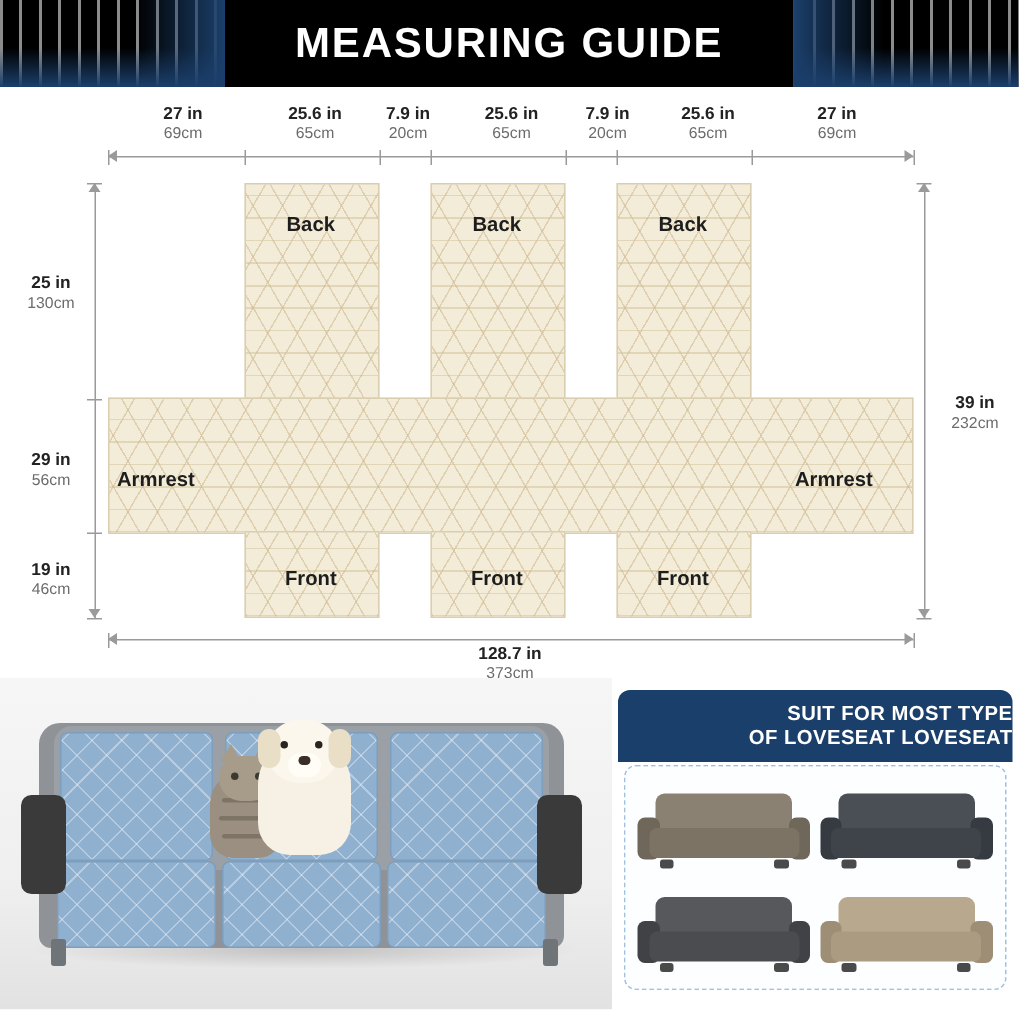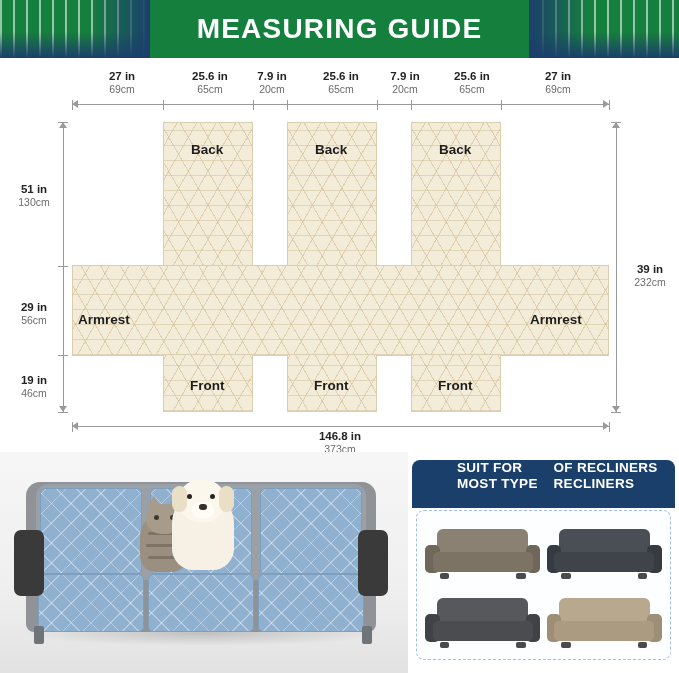--- a/index.html
+++ b/index.html
@@ -8,21 +8,21 @@
     width:679px; height:673px;
     font-family:"Liberation Sans", sans-serif;
     background:#ffffff;
     overflow:hidden;
     position:relative;
   }
 
   
   .header {
     position:absolute; left:0; top:0; width:679px; height:58px;
-    background:#15803d;
+    background:#000000;
     display:flex; align-items:center; justify-content:center;
   }
   .header-title {
     color:#ffffff;
     font-size:28px;
     font-weight:bold;
     letter-spacing:1.2px;
   }
   .ruler {
     position:absolute; top:0; height:58px; width:150px;
@@ -156,21 +156,21 @@
 
   
   .suit-panel {
     position:absolute; left:412px; top:460px; width:263px; height:204px;
     background:#ffffff;
     border-radius:8px;
   }
   .suit-head {
     position:absolute; left:0; top:0; width:263px; height:48px;
     background:#1b3f6b; border-radius:8px 8px 0 0;
-    display:flex; flex-direction:row; align-items:flex-start; justify-content:center;padding-left:45px;
+    display:flex; flex-direction:column; align-items:flex-end; justify-content:center;padding-left:45px;
   }
   .suit-head span { color:#fff; font-size:13.5px; font-weight:bold; letter-spacing:0.3px; line-height:16px; }
   .suit-body {
     position:absolute; left:4px; top:50px; width:255px; height:150px;
     border:1.5px dashed #9fc0e0; border-radius:8px;
     background:#fdfeff;
     display:grid; grid-template-columns:1fr 1fr; grid-template-rows:1fr 1fr;
     gap:2px; padding:6px;
   }
   .mini-sofa { position:relative; }
@@ -226,21 +226,21 @@
   <div class="tick-line tick-v" style="left:253px; top:42px; height:10px;"></div>
   <div class="tick-line tick-v" style="left:287px; top:42px; height:10px;"></div>
   <div class="tick-line tick-v" style="left:377px; top:42px; height:10px;"></div>
   <div class="tick-line tick-v" style="left:411px; top:42px; height:10px;"></div>
   <div class="tick-line tick-v" style="left:501px; top:42px; height:10px;"></div>
   <div class="tick-line tick-v" style="left:609px; top:42px; height:10px;"></div>
   <div class="cap cap-l" style="left:72px; top:42px;"></div>
   <div class="cap cap-r" style="left:603px; top:42px;"></div>
 
   <div class="dim-label" style="left:6px; top:125px; width:56px;">
-    <span class="big">51 in</span>
+    <span class="big">25 in</span>
     <span class="small">130cm</span>
   </div>
   <div class="dim-label" style="left:6px; top:243px; width:56px;">
     <span class="big">29 in</span>
     <span class="small">56cm</span>
   </div>
   <div class="dim-label" style="left:6px; top:316px; width:56px;">
     <span class="big">19 in</span>
     <span class="small">46cm</span>
   </div>
@@ -283,21 +283,21 @@
   <div class="seat-text" style="left:190px; top:320px;">Front</div>
   <div class="seat-text" style="left:314px; top:320px;">Front</div>
   <div class="seat-text" style="left:438px; top:320px;">Front</div>
 
   <div class="tick-line tick-h" style="left:72px; top:368px; width:537px;"></div>
   <div class="tick-line tick-v" style="left:72px;  top:364px; height:10px;"></div>
   <div class="tick-line tick-v" style="left:609px; top:364px; height:10px;"></div>
   <div class="cap cap-l" style="left:72px; top:364px;"></div>
   <div class="cap cap-r" style="left:603px; top:364px;"></div>
   <div class="dim-label" style="left:290px; top:372px; width:100px;">
-    <span class="big">146.8 in</span>
+    <span class="big">128.7 in</span>
     <span class="small">373cm</span>
   </div>
 </div>
 
 <div class="photo">
   <div class="floor"></div>
   <div class="sofa-shadow"></div>
 
   <div class="sofa-frame"></div>
   <div class="sofa-back"></div>
@@ -332,21 +332,21 @@
   <div class="dog-ear" style="left:219px; top:34px;"></div>
   <div class="dog-snout"></div>
   <div class="dog-nose"></div>
   <div class="dog-eye" style="left:187px; top:42px;"></div>
   <div class="dog-eye" style="left:210px; top:42px;"></div>
 </div>
 
 <div class="suit-panel">
   <div class="suit-head">
     <span>SUIT FOR MOST TYPE</span>
-    <span>OF RECLINERS RECLINERS</span>
+    <span>OF LOVESEAT LOVESEAT</span>
   </div>
   <div class="suit-body">
     <div class="mini-sofa">
       <div class="ms-back" style="background:#8a8172;"></div>
       <div class="ms-arm-l" style="background:#6f6759;"></div>
       <div class="ms-arm-r" style="background:#6f6759;"></div>
       <div class="ms-seat" style="background:#7c7365;"></div>
       <div class="ms-leg" style="left:14%;"></div>
       <div class="ms-leg" style="right:14%;"></div>
     </div>

